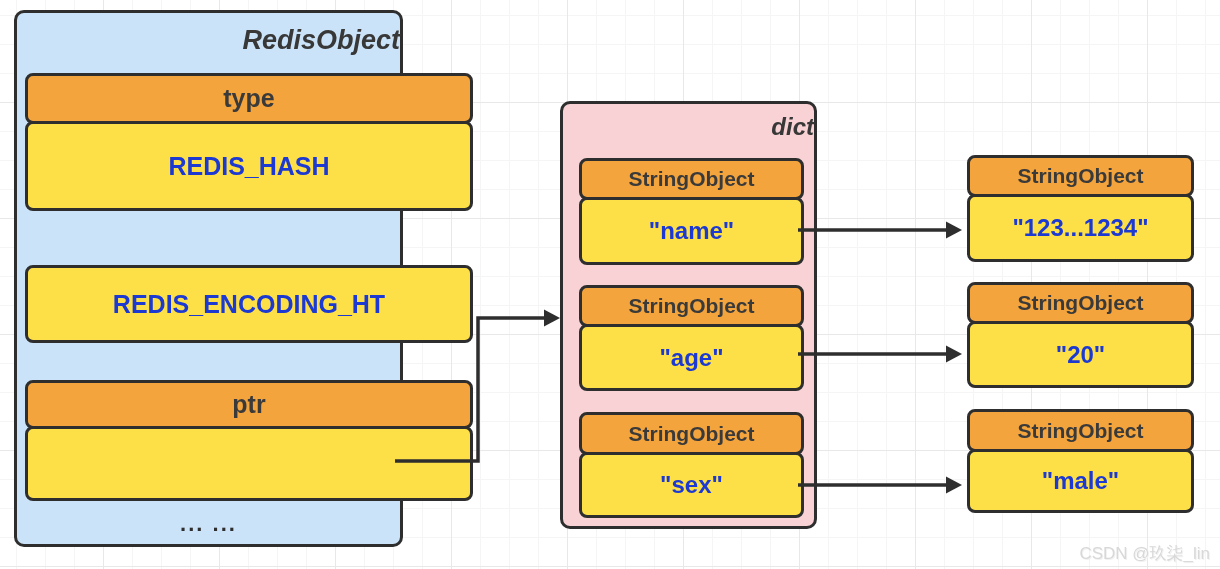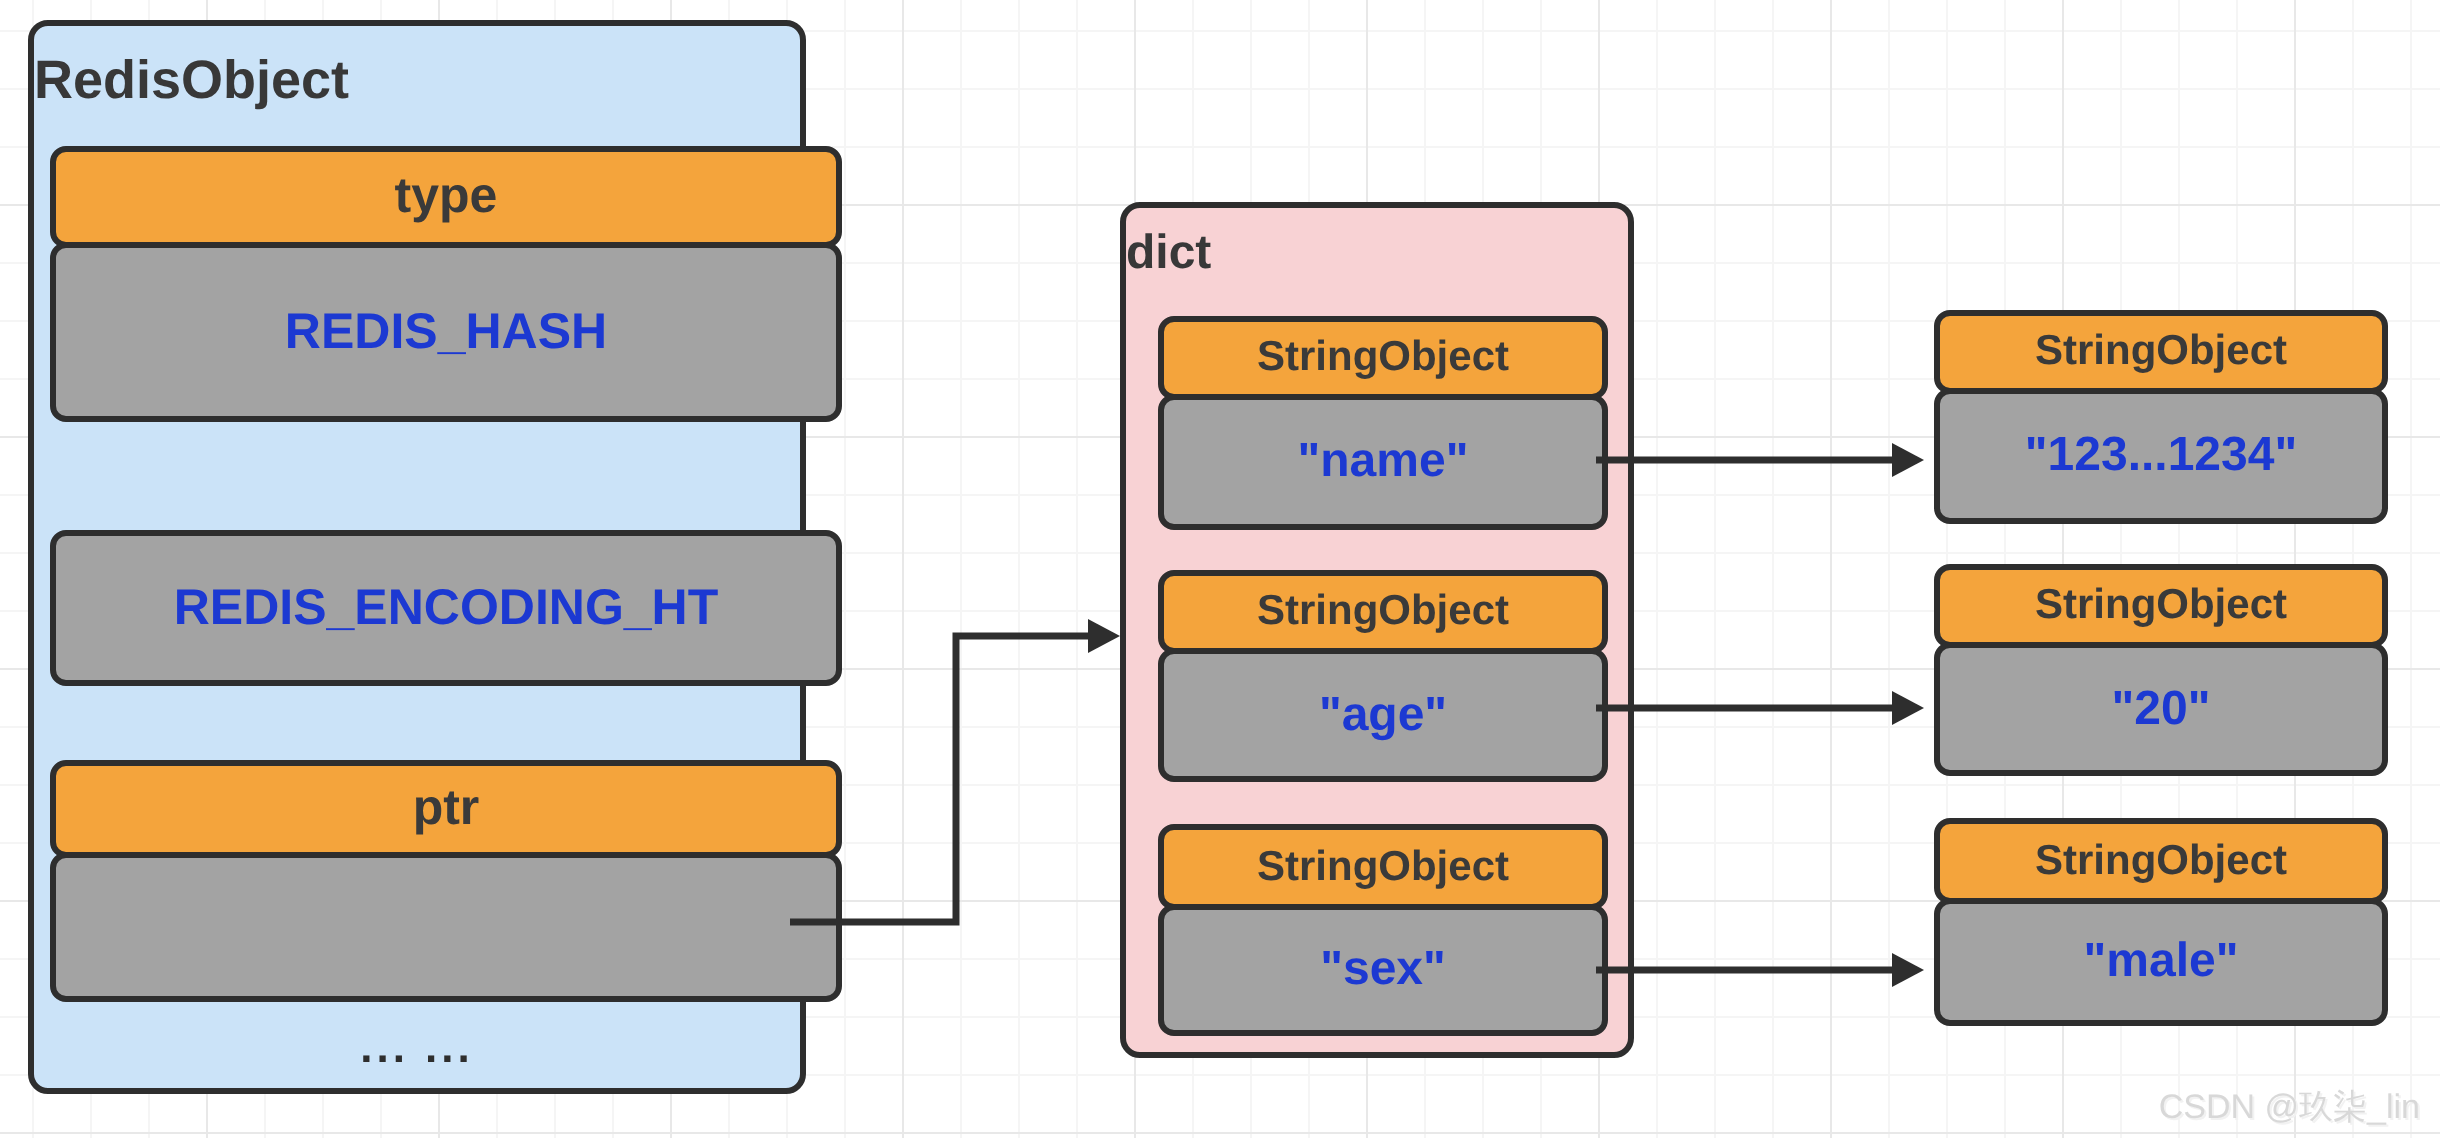--- a/index.html
+++ b/index.html
@@ -35,42 +35,43 @@
     border: 3px solid #2e2e2e;
     border-radius: 10px;
     z-index: 2;
   }
   .redis-box  { left: 14px;  top: 10px;  width: 389px; height: 537px; background: #cbe3f8; }
   .dict-box   { left: 560px; top: 101px; width: 257px; height: 428px; background: #f8d2d4; }
 
   .box-title {
     position: absolute;
     left: 0; width: 100%;
-    text-align: left;
+    text-align: right;
     font-weight: bold;
     color: #383838;
+    font-style: italic;
   }
   .redis-title { top: 12px; font-size: 27px; }
   .dict-title  { top: 9px;  font-size: 24px; }
 
   .hdr, .val {
     position: absolute;
     border: 3px solid #2e2e2e;
     border-radius: 8px;
     display: flex;
     align-items: center;
     justify-content: center;
     font-weight: bold;
     z-index: 3;
   }
   .hdr { background: #f4a43c; color: #3a3a3a; }
-  .val { background: #a3a3a3; color: #1c39d2; }
+  .val { background: #fde047; color: #1c39d2; }
 
   
-  .redis-box .hdr, .redis-box .val { left: 8px; width: 396px; font-size: 25px; }
+  .redis-box .hdr, .redis-box .val { left: 8px; width: 448px; font-size: 25px; }
   .rf1-h { top: 60px;  height: 51px; }
   .rf1-v { top: 108px; height: 90px; }
   .rf2-h { top: 217px; height: 51px; }
   .rf2-v { top: 252px; height: 78px; }
   .rf3-h { top: 367px; height: 49px; }
   .rf3-v { top: 413px; height: 75px; }
   .redis-ellipsis {
     position: absolute;
     top: 498px; left: 0; width: 100%;
     text-align: center;

